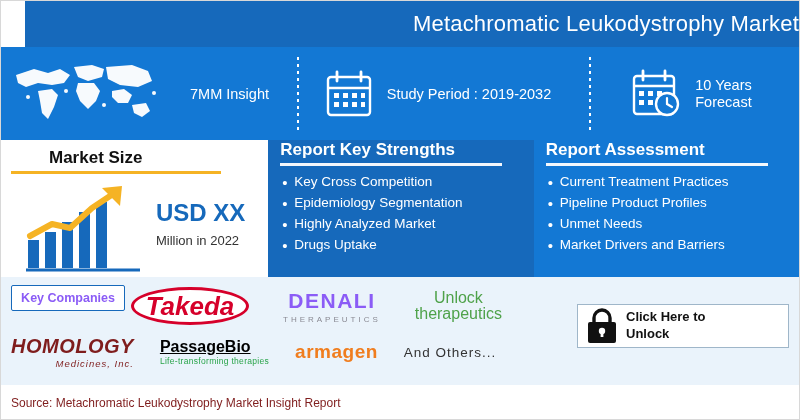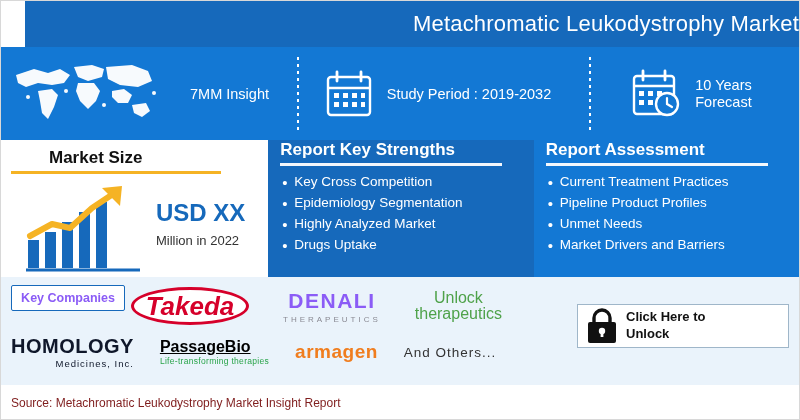--- a/index.html
+++ b/index.html
@@ -172,21 +172,21 @@
   .logo-denali { text-align: center; }
   .logo-denali .name {
     font-size: 21px; letter-spacing: 1.5px; color: #8b5cf6; font-weight: bold;
   }
   .logo-denali .tag {
     font-size: 8px; letter-spacing: 3px; color: #8a8a93; margin-top: 2px;
   }
   .logo-orchard { text-align: center; color: #4fa24a; }
   .logo-orchard .l1 { font-size: 16px; }
   .logo-orchard .l2 { font-size: 16px; margin-top: -2px; }
-  .logo-homology { color: #0f172a; }
+  .logo-homology { color: #7f1d1d; font-style: italic; }
   .logo-homology .l1 { font-size: 20px; font-weight: bold; letter-spacing: .5px; }
   .logo-homology .l2 { font-size: 9.5px; text-align: right; letter-spacing: 1px; }
   .logo-passage .l1 { font-size: 16px; color: #000000; font-weight: bold; text-decoration: underline; }
   .logo-passage .l2 { font-size: 8.5px; color: #2aa44a; letter-spacing: .3px; }
   .logo-armagen { font-size: 19px; color: #f07d1e; font-weight: bold; letter-spacing: .5px; }
   .and-others { font-size: 13.5px; color: #333333; letter-spacing: 1px; }
 
   .unlock-box {
     position: absolute; right: 10px; top: 27px;
     width: 212px; height: 44px;

